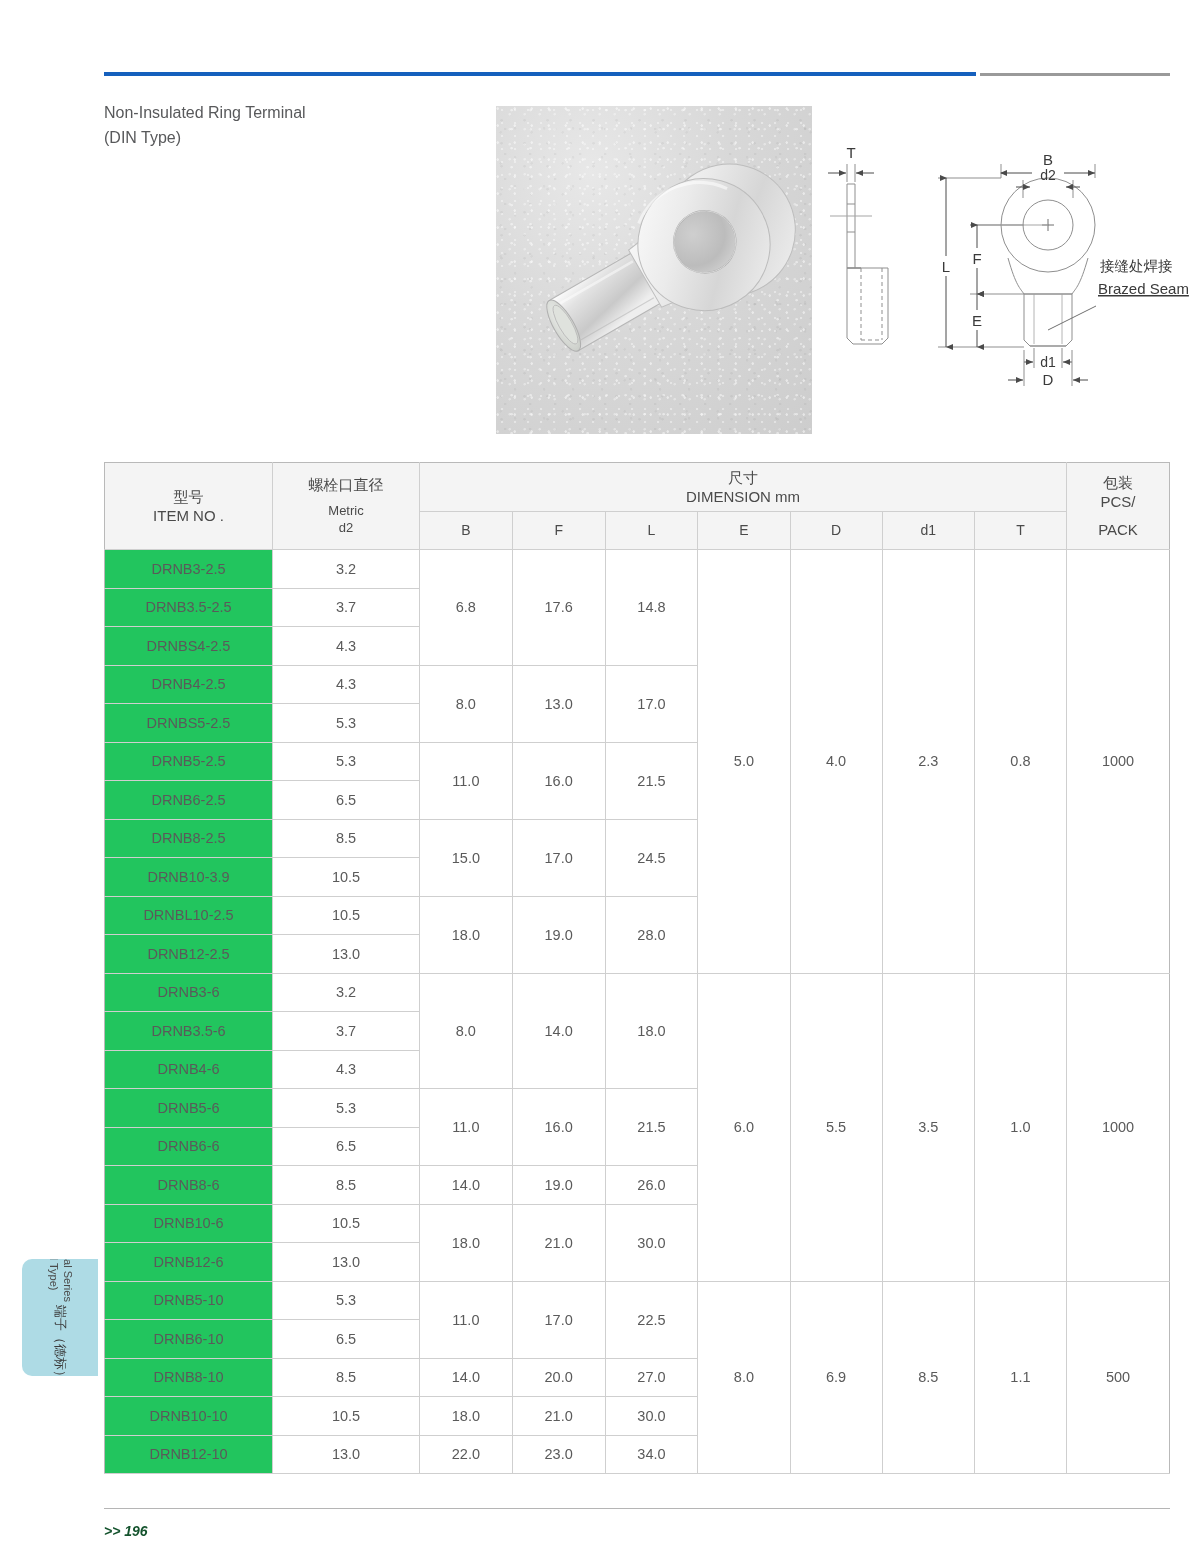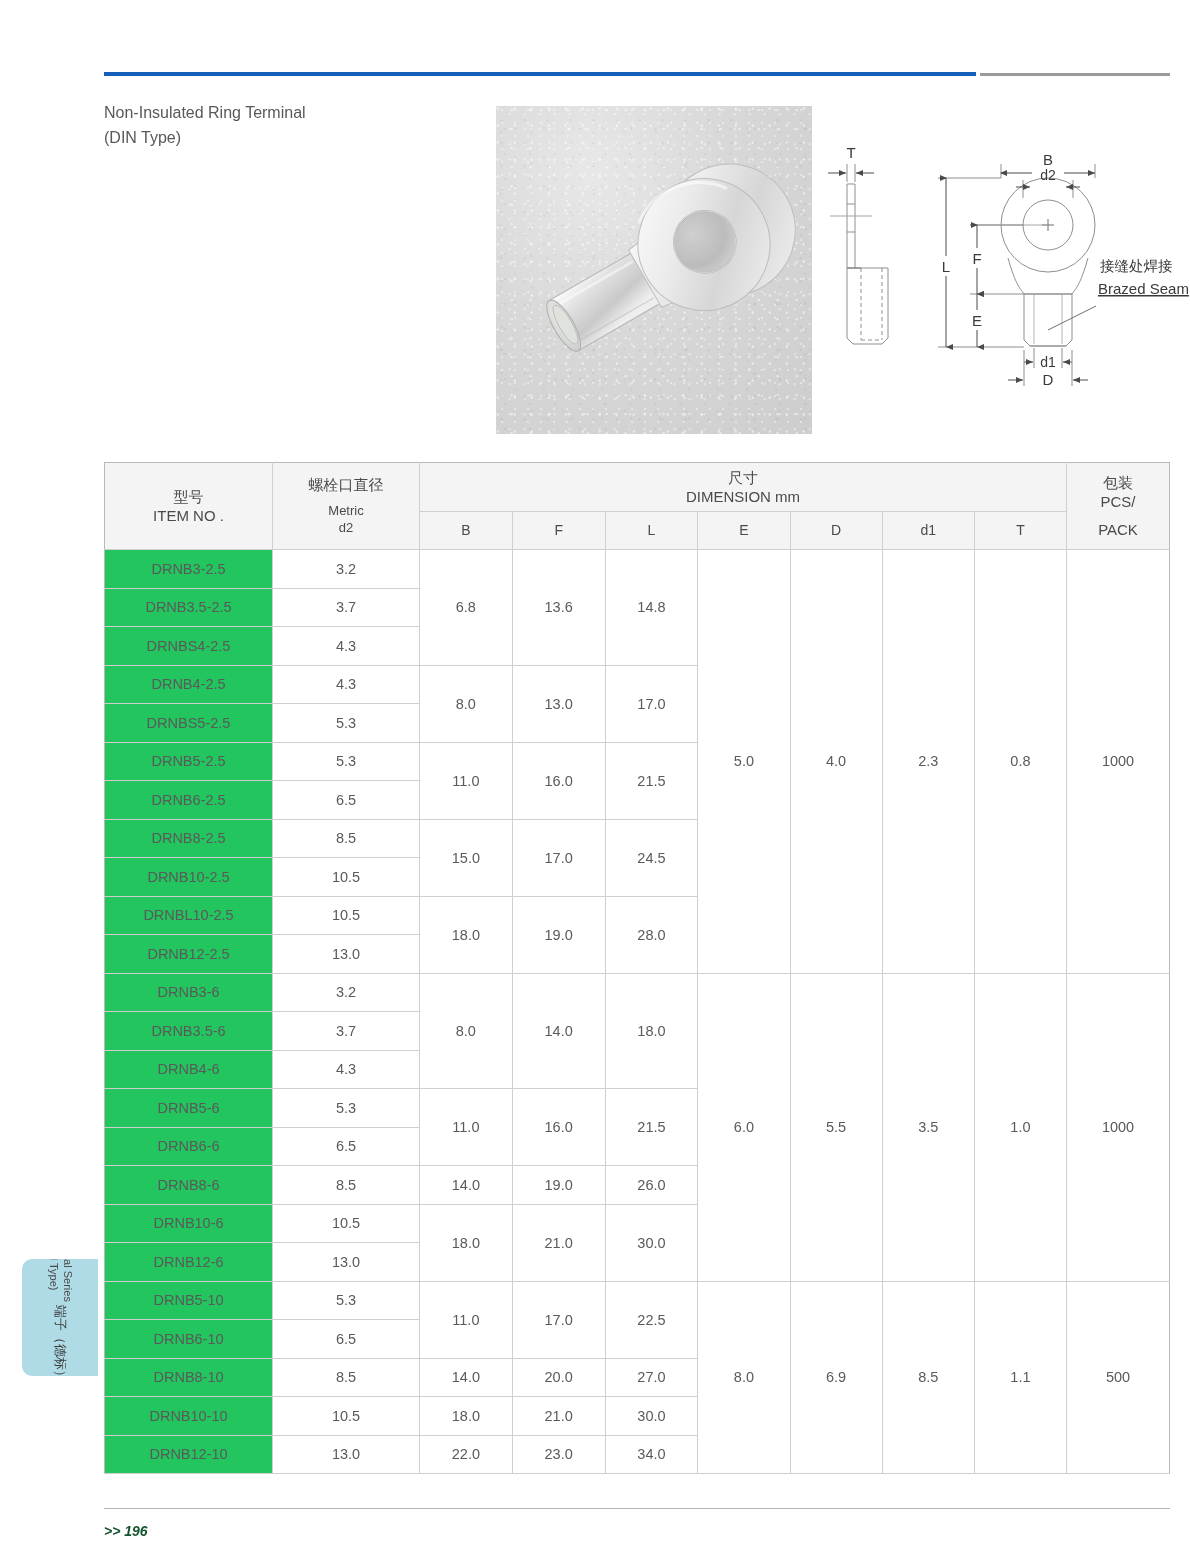--- a/index.html
+++ b/index.html
@@ -407,21 +407,21 @@
         <th class="th-dim" style="height: 37px;">D</th>
         <th class="th-dim" style="height: 37px;">d1</th>
         <th class="th-dim" style="height: 37px;">T</th>
       </tr>
   </thead>
   <tbody id="table-body">
       <tr class="block-start">
         <td class="cell-item outer-left">DRNB3-2.5</td>
         <td class="cell-d2">3.2</td>
         <td class="cell-grp" rowspan="3">6.8</td>
-        <td class="cell-grp" rowspan="3">13.6</td>
+        <td class="cell-grp" rowspan="3">17.6</td>
         <td class="cell-grp" rowspan="3">14.8</td>
         <td class="cell-dim" rowspan="11">5.0</td>
         <td class="cell-dim" rowspan="11">4.0</td>
         <td class="cell-dim" rowspan="11">2.3</td>
         <td class="cell-dim" rowspan="11">0.8</td>
         <td class="cell-pack outer-right" rowspan="11">1000</td>
       </tr>
       <tr>
         <td class="cell-item outer-left">DRNB3.5-2.5</td>
         <td class="cell-d2">3.7</td>
@@ -453,21 +453,21 @@
         <td class="cell-d2">6.5</td>
       </tr>
       <tr>
         <td class="cell-item outer-left">DRNB8-2.5</td>
         <td class="cell-d2">8.5</td>
         <td class="cell-grp" rowspan="2">15.0</td>
         <td class="cell-grp" rowspan="2">17.0</td>
         <td class="cell-grp" rowspan="2">24.5</td>
       </tr>
       <tr>
-        <td class="cell-item outer-left">DRNB10-2.5</td>
+        <td class="cell-item outer-left">DRNB10-3.9</td>
         <td class="cell-d2">10.5</td>
       </tr>
       <tr>
         <td class="cell-item outer-left">DRNBL10-2.5</td>
         <td class="cell-d2">10.5</td>
         <td class="cell-grp" rowspan="2">18.0</td>
         <td class="cell-grp" rowspan="2">19.0</td>
         <td class="cell-grp" rowspan="2">28.0</td>
       </tr>
       <tr>

